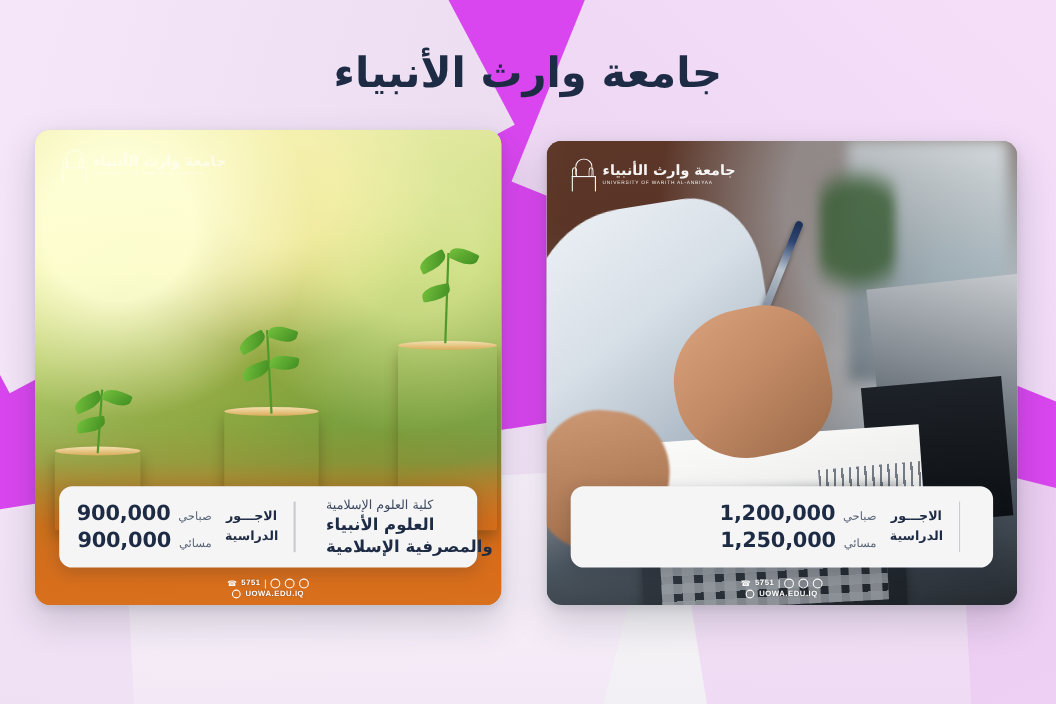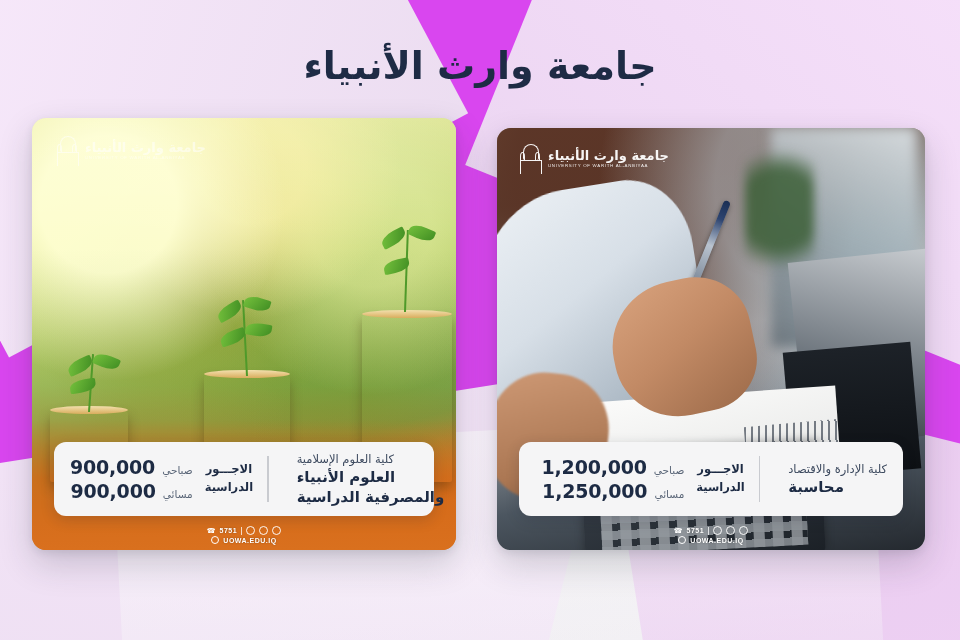--- a/index.html
+++ b/index.html
@@ -227,21 +227,21 @@
           <span class="m1"></span>
           <span class="m2"></span>
           <span class="base"></span>
       </div>
     </div>
 
     <div class="info">
       <div class="info-names">
         <span class="faculty">كلية العلوم الإسلامية</span>
         <span class="dept">العلوم الأنبياء</span>
-        <span class="dept">والمصرفية الدراسية</span>
+        <span class="dept">والمصرفية الإسلامية</span>
       </div>
       <div class="vdiv"></div>
       <div class="fees">
         <span class="fees-label">
           <span>الاجـــور</span>
           <span>الدراسية</span>
         </span>
         <span class="fees-rows">
           <span class="fee-row">
             <span class="fee-shift">صباحي</span>
@@ -298,24 +298,20 @@
       </div>
       <div class="logo-emblem">
         <span class="dome"></span>
           <span class="m1"></span>
           <span class="m2"></span>
           <span class="base"></span>
       </div>
     </div>
 
     <div class="info">
-      <div class="info-names">
-        <span class="faculty">كلية الإدارة والاقتصاد</span>
-        <span class="dept">محاسبة</span>
-      </div>
       <div class="vdiv"></div>
       <div class="fees">
         <span class="fees-label">
           <span>الاجـــور</span>
           <span>الدراسية</span>
         </span>
         <span class="fees-rows">
           <span class="fee-row">
             <span class="fee-shift">صباحي</span>
             <span class="fee-amt">1,200,000</span>

